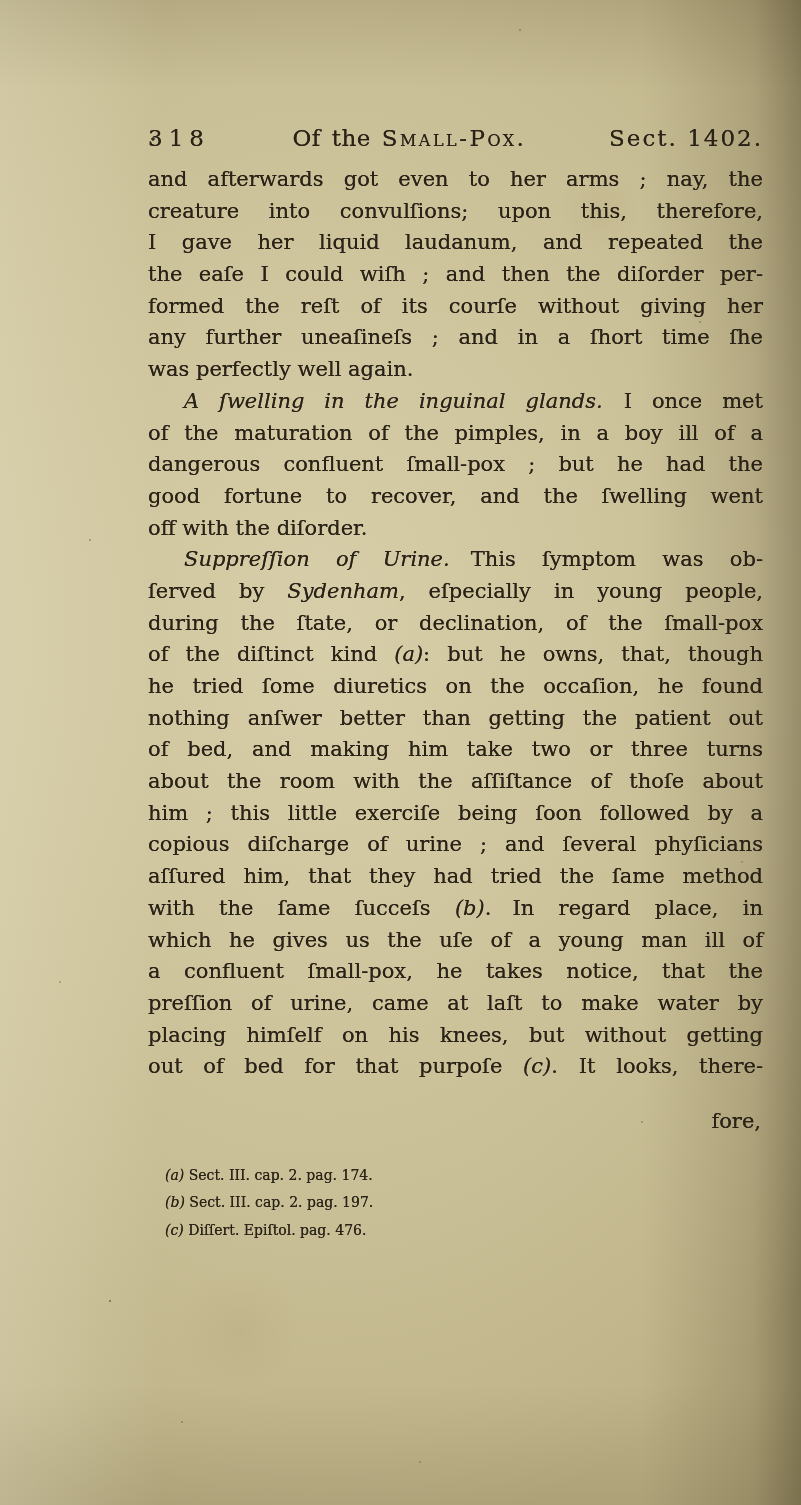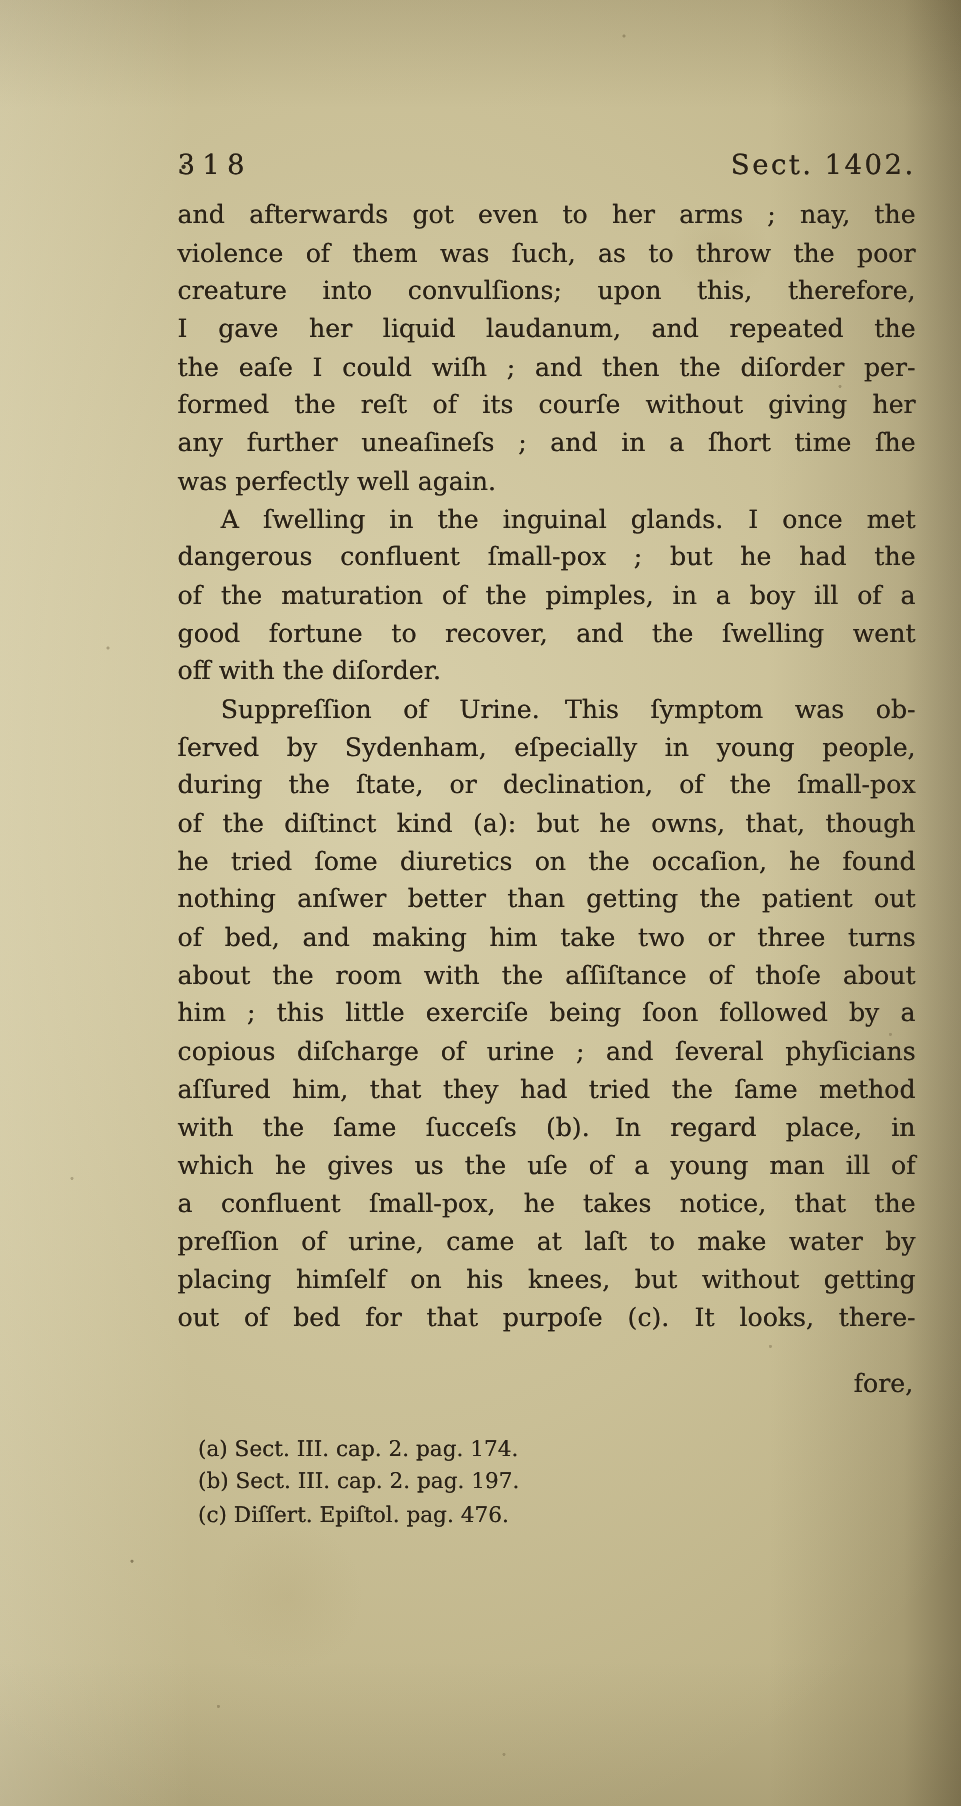--- a/index.html
+++ b/index.html
@@ -37,47 +37,47 @@
     font-size:23px; line-height:28px; white-space:nowrap;
   }
   .pagenum { letter-spacing:6px; }
   .title   { letter-spacing:0.5px; word-spacing:3px; }
   .title .sc { font-variant:small-caps; letter-spacing:2.5px; }
   .section { letter-spacing:2px; }
   .bodytext { margin-top:12px; font-size:21px; line-height:31.7px; }
   .line { text-align:justify; text-align-last:justify; height:31.7px; overflow:visible; }
   .line.noJust { text-align-last:left; }
   .line.indent { text-indent:36px; }
-  .it { }
+  .it { font-style:italic; }
   .catchrow { text-align:right; font-size:21px; line-height:24px; margin-top:26px; padding-right:2px; }
-  .footnotes { margin-top:29px; margin-left:17px; font-size:18px; line-height:27.5px; }
+  .footnotes { margin-top:29px; margin-left:17px; font-size:14px; line-height:27.5px; }
 </style>
 </head>
 <body>
 
 <div class="page">
   <div class="text-col">
 
     <div class="header">
       <span class="pagenum">318</span>
+      <span class="title"><span>Of the</span> <span class="sc">Small-Pox.</span></span>
       <span class="section">Sect. 1402.</span>
     </div>
 
     <div class="bodytext" id="body-lines">
         <div class="line"><span>and afterwards got even to her arms ; nay, the</span></div>
-        <div class="line"><span>violence of them was ſuch, as to throw the poor</span></div>
         <div class="line"><span>creature into convulſions; upon this, therefore,</span></div>
         <div class="line"><span>I gave her liquid laudanum, and repeated the</span></div>
         <div class="line"><span>the eaſe I could wiſh ; and then the diſorder per-</span></div>
         <div class="line"><span>formed the reſt of its courſe without giving her</span></div>
         <div class="line"><span>any further uneaſineſs ; and in a ſhort time ſhe</span></div>
         <div class="line noJust"><span>was perfectly well again.</span></div>
         <div class="line indent"><span class="it">A ſwelling in the inguinal glands.</span><span> I once met</span></div>
+        <div class="line"><span>of the maturation of the pimples, in a boy ill of a</span></div>
         <div class="line"><span>dangerous confluent ſmall-pox ; but he had the</span></div>
-        <div class="line"><span>of the maturation of the pimples, in a boy ill of a</span></div>
         <div class="line"><span>good fortune to recover, and the ſwelling went</span></div>
         <div class="line noJust"><span>off with the diſorder.</span></div>
         <div class="line indent"><span class="it">Suppreſſion of Urine.</span><span> This ſymptom was ob-</span></div>
         <div class="line"><span>ſerved by </span><span class="it">Sydenham</span><span>, eſpecially in young people,</span></div>
         <div class="line"><span>during the ſtate, or declination, of the ſmall-pox</span></div>
         <div class="line"><span>of the diſtinct kind </span><span class="it">(a)</span><span>: but he owns, that, though</span></div>
         <div class="line"><span>he tried ſome diuretics on the occaſion, he found</span></div>
         <div class="line"><span>nothing anſwer better than getting the patient out</span></div>
         <div class="line"><span>of bed, and making him take two or three turns</span></div>
         <div class="line"><span>about the room with the aſſiſtance of thoſe about</span></div>

